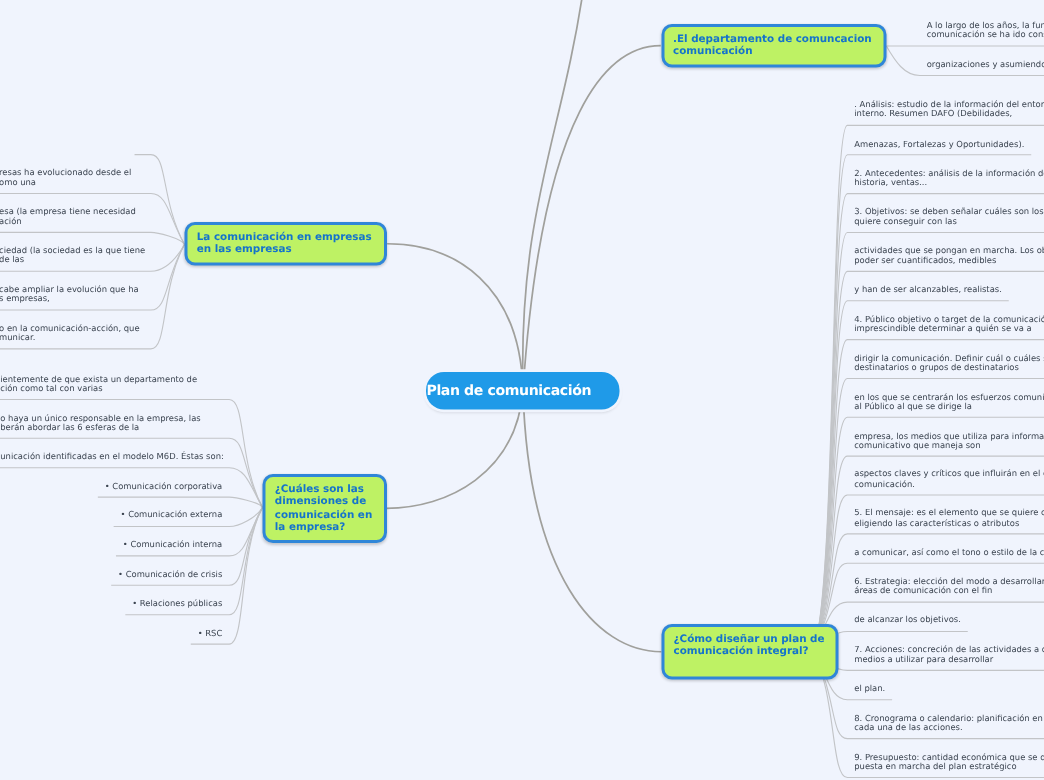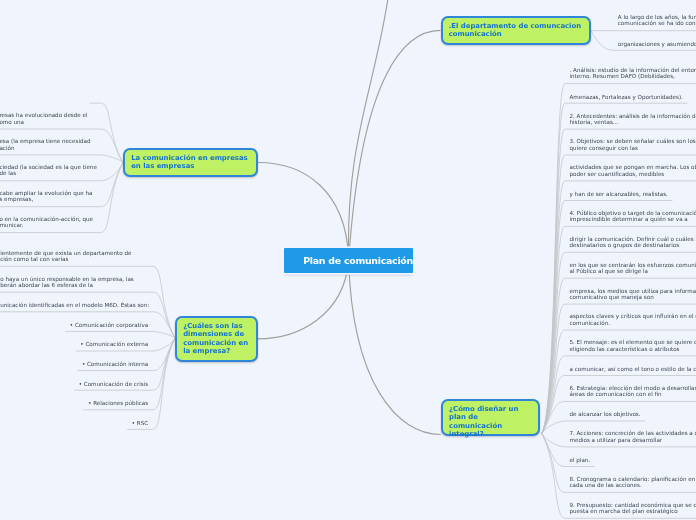--- a/index.html
+++ b/index.html
@@ -4,23 +4,23 @@
 <title>Plan de comunicación</title>
 <style>
   html,body{margin:0;padding:0;}
   body{width:696px;height:520px;overflow:hidden;background:#f0f4fd;
        font-family:"DejaVu Sans",sans-serif;}
   #stage{position:relative;width:696px;height:520px;overflow:hidden;background:#f0f4fd;}
   svg#links{position:absolute;left:0;top:0;width:696px;height:520px;}
   svg#links path{fill:none;stroke:#c2c4c7;stroke-width:0.75;}
   svg#links path.major{stroke:#a0a09c;stroke-width:1.15;}
   .node{position:absolute;box-sizing:border-box;}
-  .central{background:#1f9ae8;color:#ffffff;border-radius:1px;font-weight:bold;
+  .central{background:#1f9ae8;color:#ffffff;border-radius:12px;font-weight:bold;
            font-size:9.4px;letter-spacing:-0.25px;
-           display:flex;align-items:center;justify-content:flex-end;
+           display:flex;align-items:center;justify-content:flex-start;
            box-shadow:0 0 0 1.8px #f0f4fd, 0 1.5px 2.5px rgba(0,0,0,0.22);}
   .topic{background:#bef264;border:2.2px solid #2f86d8;border-radius:7px;color:#1473cc;
          font-weight:bold;font-size:6.9px;line-height:8.45px;letter-spacing:0.0px;
          box-shadow:0 1px 2px rgba(0,0,0,0.20);
          padding:3.85px 6.2px;}
   .topic > span{display:block;width:100%;}
   .leaf{position:absolute;color:#3b4450;font-size:5.6px;line-height:6.3px;
         letter-spacing:0.0px;white-space:pre;display:inline-block;}
   .leaf.r{text-align:left;}
   .leaf.l{text-align:left;}
@@ -77,21 +77,21 @@
   </div>
 <div class="node topic" style="left: 123px; top: 148px; width: 135.1px; height: 29px;">
       <span>La comunicación en empresas en las empresas</span>
     </div>
     <div class="node topic" style="left: 175px; top: 315.9px; width: 82.6px; height: 45.9px;">
       <span>¿Cuáles son las dimensiones de comunicación en la empresa?</span>
     </div>
     <div class="node topic" style="left: 440.5px; top: 16.1px; width: 150.4px; height: 28.7px;">
       <span>.El departamento de comuncacion comunicación</span>
     </div>
-    <div class="node topic" style="left: 440.9px; top: 399px; width: 99px; height: 36.8px;">
+    <div class="node topic" style="left: 440.9px; top: 416px; width: 118px; height: 36.8px;">
       <span>¿Cómo diseñar un plan de comunicación integral?</span>
     </div>
     <div class="leaf r" style="left: -0.6px; top: 99.5px; transform: translateY(-100%);"></div>
     <div class="leaf r" style="left: -0.6px; top: 125.4px; transform: translateY(-100%);">resas ha evolucionado desde el
 omo una</div>
     <div class="leaf r" style="left: -0.6px; top: 151.3px; transform: translateY(-100%);">esa (la empresa tiene necesidad
 ación</div>
     <div class="leaf r" style="left: -0.6px; top: 177.2px; transform: translateY(-100%);">ciedad (la sociedad es la que tiene
 de las</div>
     <div class="leaf r" style="left: -0.6px; top: 203.1px; transform: translateY(-100%);">cabe ampliar la evolución que ha

